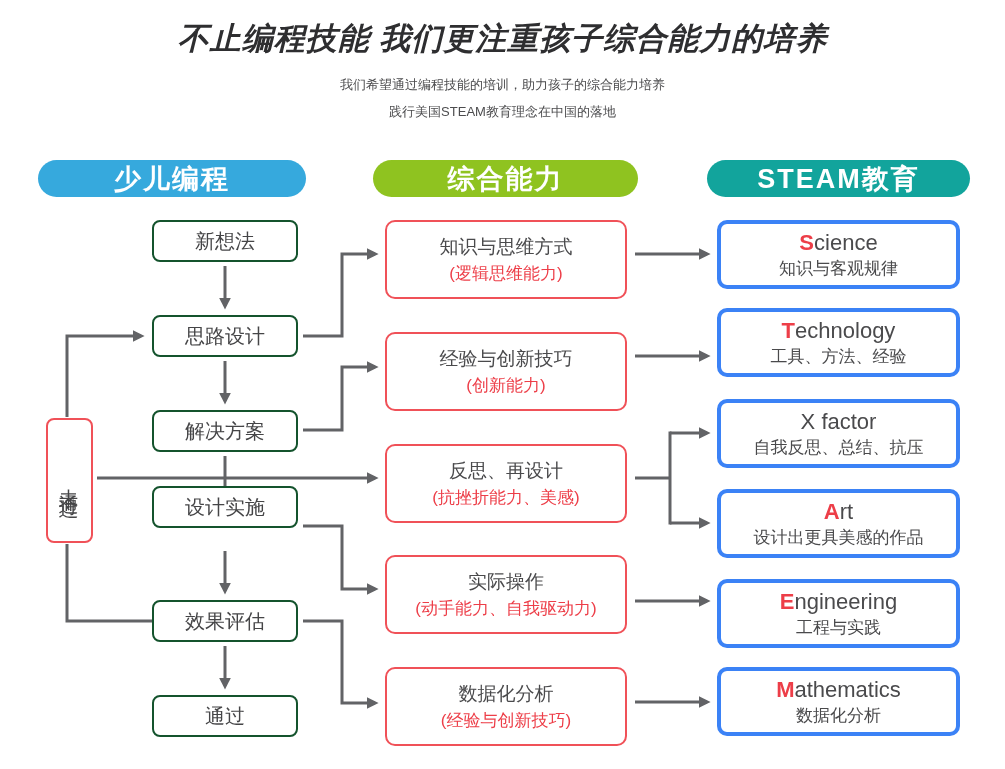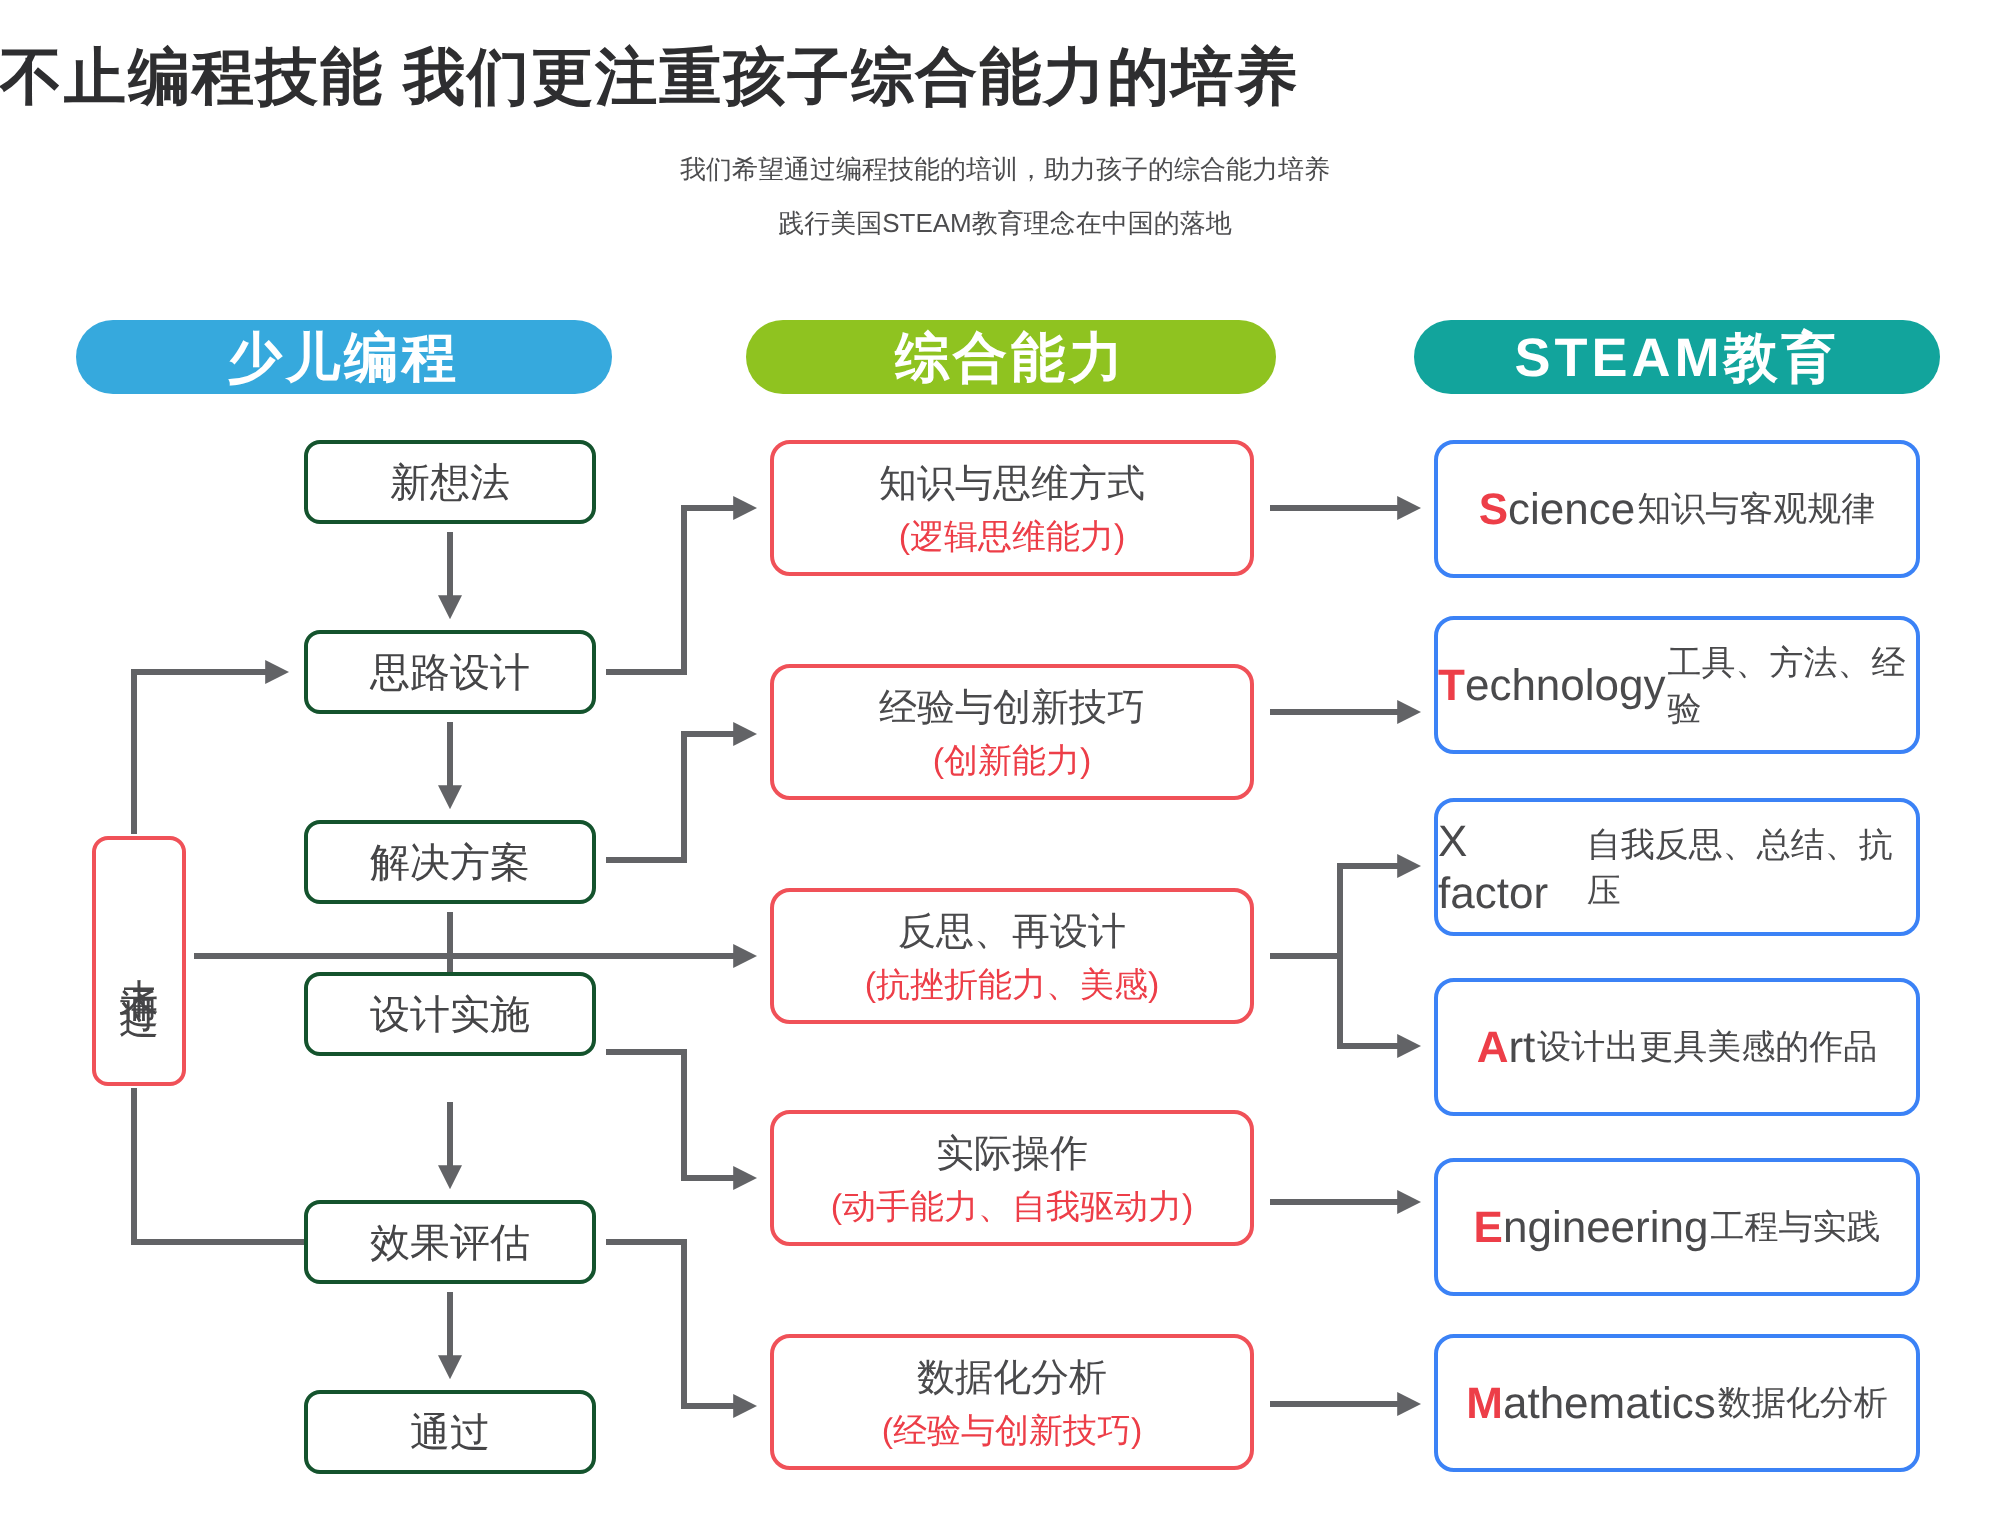--- a/index.html
+++ b/index.html
@@ -1,49 +1,49 @@
 <!DOCTYPE html>
 <html><head>
 <meta charset="utf-8">
 <style>
   html,body{margin:0;padding:0;background:#ffffff;}
   body{font-family:"Liberation Sans","DejaVu Sans",sans-serif;}
   .canvas{position:relative;width:1005px;height:769px;background:#ffffff;overflow:hidden;}
 
-  .page-title{position:absolute;left:0;top:18px;width:1005px;margin:0;
-    font-size:31px;font-weight:bold;color:#2e2e30;letter-spacing:1px;}
+  .page-title{position:absolute;left:0;top:18px;width:1005px;margin:0;text-align:center;
+    font-size:31px;font-weight:bold;color:#2e2e30;letter-spacing:1px;font-style:italic;}
   .page-sub{position:absolute;left:0;width:1005px;margin:0;text-align:center;
     font-size:13px;color:#4c4c4e;}
   .sub1{top:76px;} .sub2{top:103px;}
 
   .pill{position:absolute;top:160px;height:37px;border-radius:19px;display:flex;
     align-items:center;justify-content:center;color:#ffffff;font-size:27px;font-weight:bold;
     letter-spacing:2px;}
   .pill-1{left:38px;width:268px;}
   .pill-2{left:373px;width:265px;}
   .pill-3{left:707px;width:263px;}
 
   .stepbox{position:absolute;left:152px;width:146px;height:42px;background:#ffffff;
     border:2px solid #14532d;border-radius:8px;display:flex;align-items:center;
     justify-content:center;font-size:20px;color:#454547;box-sizing:border-box;}
 
   .failbox{position:absolute;left:46px;top:418px;width:47px;height:125px;background:#ffffff;
     border:2px solid #f05158;border-radius:8px;box-sizing:border-box;display:flex;
     align-items:center;justify-content:center;font-size:20px;color:#454547;
     writing-mode:vertical-lr;text-orientation:upright;letter-spacing:5px;}
 
-  .midbox{position:absolute;left:385px;width:242px;height:68px;background:#ffffff;
+  .midbox{position:absolute;left:385px;width:242px;height:79px;background:#ffffff;
     border:2px solid #f05158;border-radius:10px;box-sizing:border-box;display:flex;
     flex-direction:column;align-items:center;justify-content:center;gap:2px;}
   .midbox .t{font-size:19px;color:#4a4a4c;}
   .midbox .s{font-size:17px;color:#ed3e48;}
 
   .steambox{position:absolute;left:717px;width:243px;height:69px;background:#ffffff;
-    border:2px solid #3b82f6;border-radius:10px;box-sizing:border-box;display:flex;
-    flex-direction:row;align-items:center;justify-content:center;gap:1px;}
+    border:4px solid #3b82f6;border-radius:10px;box-sizing:border-box;display:flex;
+    flex-direction:column;align-items:center;justify-content:center;gap:1px;}
   .steambox .t{font-size:22px;color:#4a4a4c;font-weight:500;}
   .steambox .t .initial{color:#ed3e48;font-weight:bold;}
   .steambox .s{font-size:17px;color:#4a4a4c;}
 
   .connectors{position:absolute;left:0;top:0;pointer-events:none;}
 </style>
 </head>
 <body>
 
 <div class="canvas">

